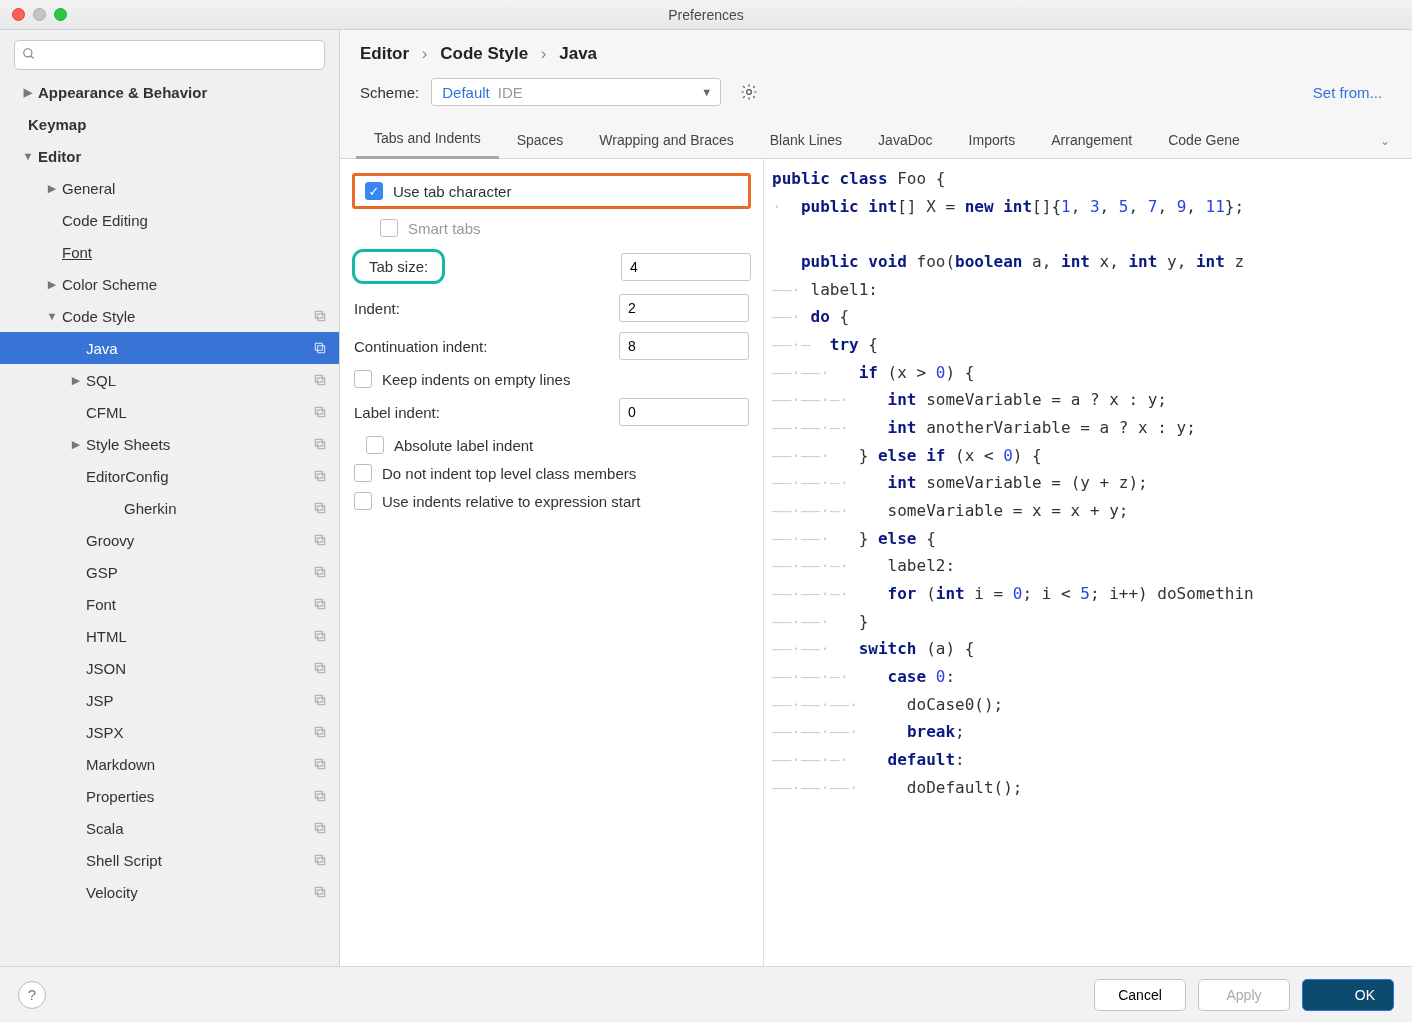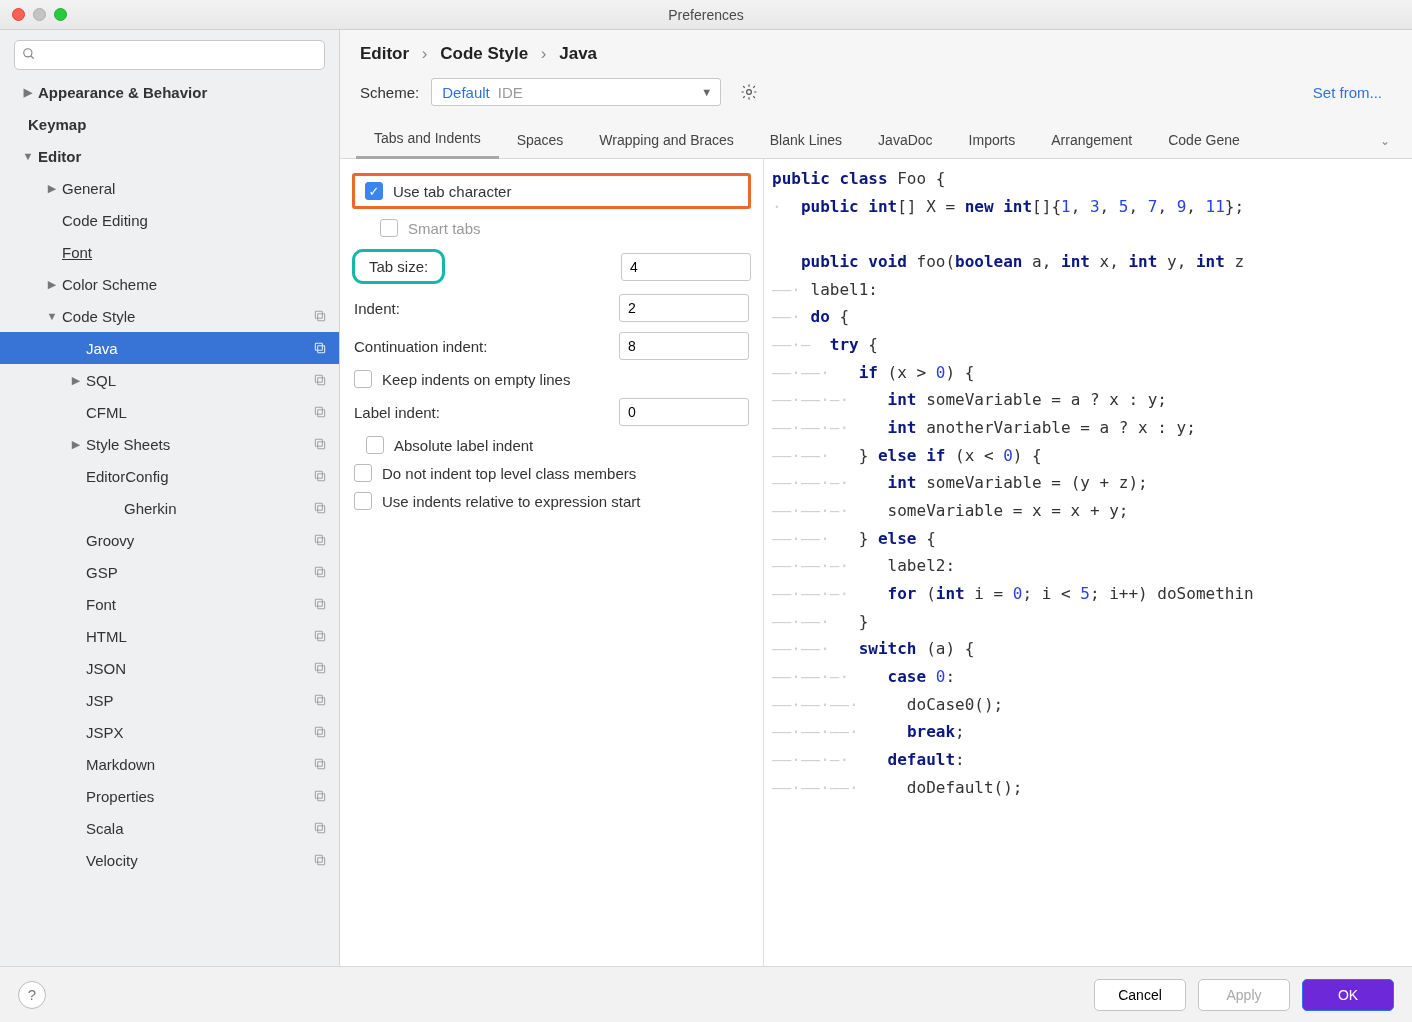--- a/index.html
+++ b/index.html
@@ -213,21 +213,21 @@
   display: flex; align-items: center; justify-content: center;
   background: #fff; color: #777; font-size: 15px; cursor: pointer;
 }
 .footer .spacer { flex: 1; }
 .btn {
   height: 32px; min-width: 92px; border-radius: 5px;
   border: 1px solid #c4c4c4; background: #fff;
   font-size: 14px; cursor: pointer;
   padding: 0 18px;
 }
-.btn.primary { background: #6d28d9; color: #fff; border-color: #2f72dd; }
+.btn.primary { background: #0c4a6e; color: #fff; border-color: #2f72dd; text-align: right; }
 .btn.disabled { color: #aaa; }
 </style>
 </head>
 <body>
 
 <div class="titlebar">
   <div class="traffic-lights">
     <div class="traffic-light tl-close"></div>
     <div class="traffic-light tl-min"></div>
     <div class="traffic-light tl-max"></div>
@@ -432,20 +432,30 @@
           <span class="copy-icon">
             <svg viewBox="0 0 24 24" fill="none" stroke="currentColor" stroke-width="1.8">
               <rect x="8" y="8" width="12" height="12" rx="1"></rect>
               <rect x="4" y="4" width="12" height="12" rx="1"></rect>
             </svg>
           </span>
         </div>
         <div class="tree-row" style="padding-left: 66px;">
           <span class="tree-arrow"></span>
           <span class="tree-label">Scala</span>
+          <span class="copy-icon">
+            <svg viewBox="0 0 24 24" fill="none" stroke="currentColor" stroke-width="1.8">
+              <rect x="8" y="8" width="12" height="12" rx="1"></rect>
+              <rect x="4" y="4" width="12" height="12" rx="1"></rect>
+            </svg>
+          </span>
+        </div>
+        <div class="tree-row" style="padding-left: 66px;">
+          <span class="tree-arrow"></span>
+          <span class="tree-label">Shell Script</span>
           <span class="copy-icon">
             <svg viewBox="0 0 24 24" fill="none" stroke="currentColor" stroke-width="1.8">
               <rect x="8" y="8" width="12" height="12" rx="1"></rect>
               <rect x="4" y="4" width="12" height="12" rx="1"></rect>
             </svg>
           </span>
         </div>
         <div class="tree-row" style="padding-left: 66px;">
           <span class="tree-arrow"></span>
           <span class="tree-label">Velocity</span>

